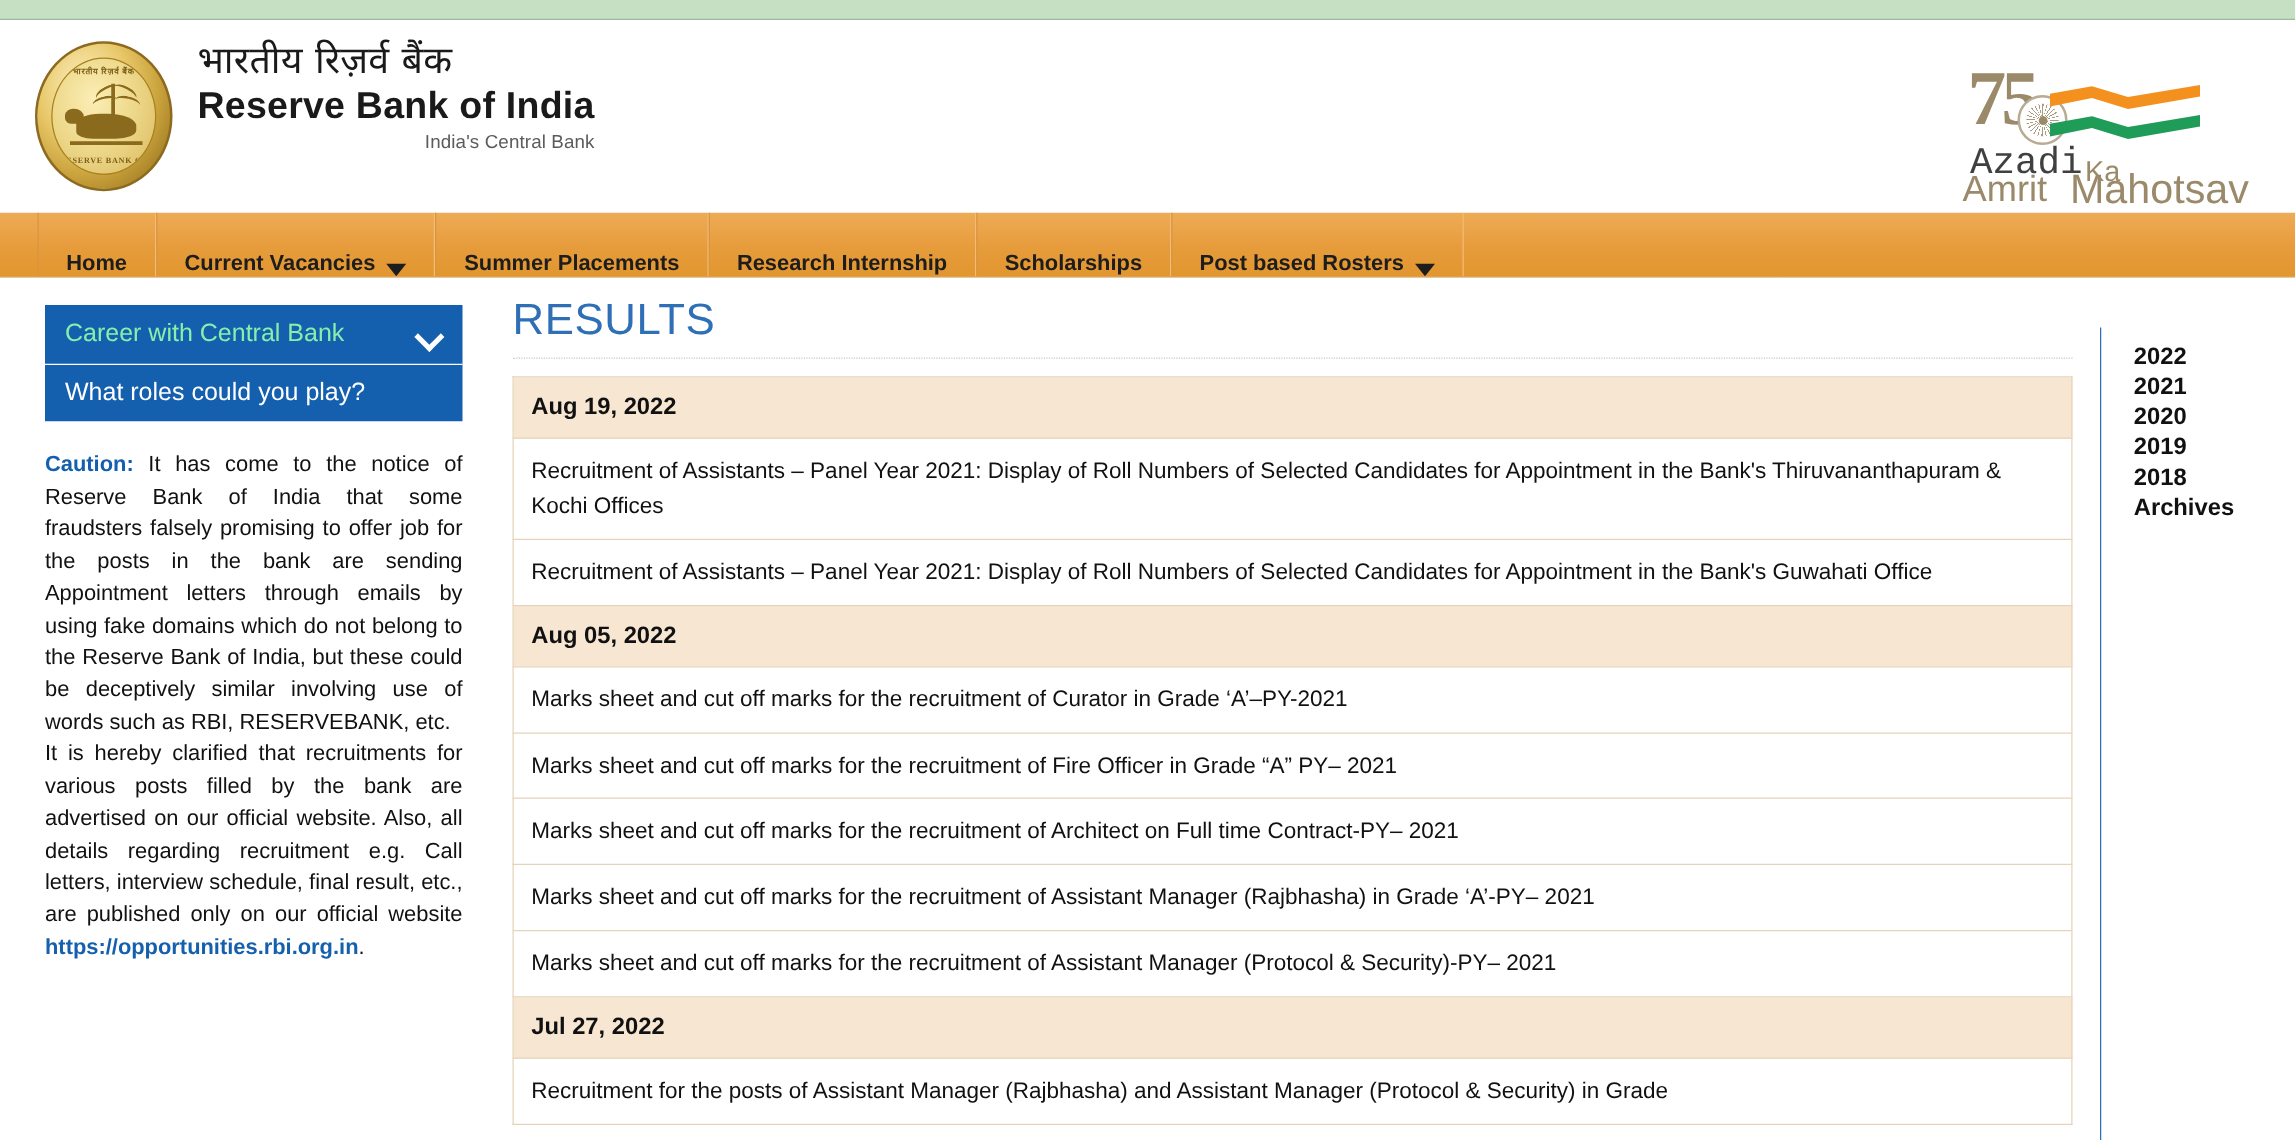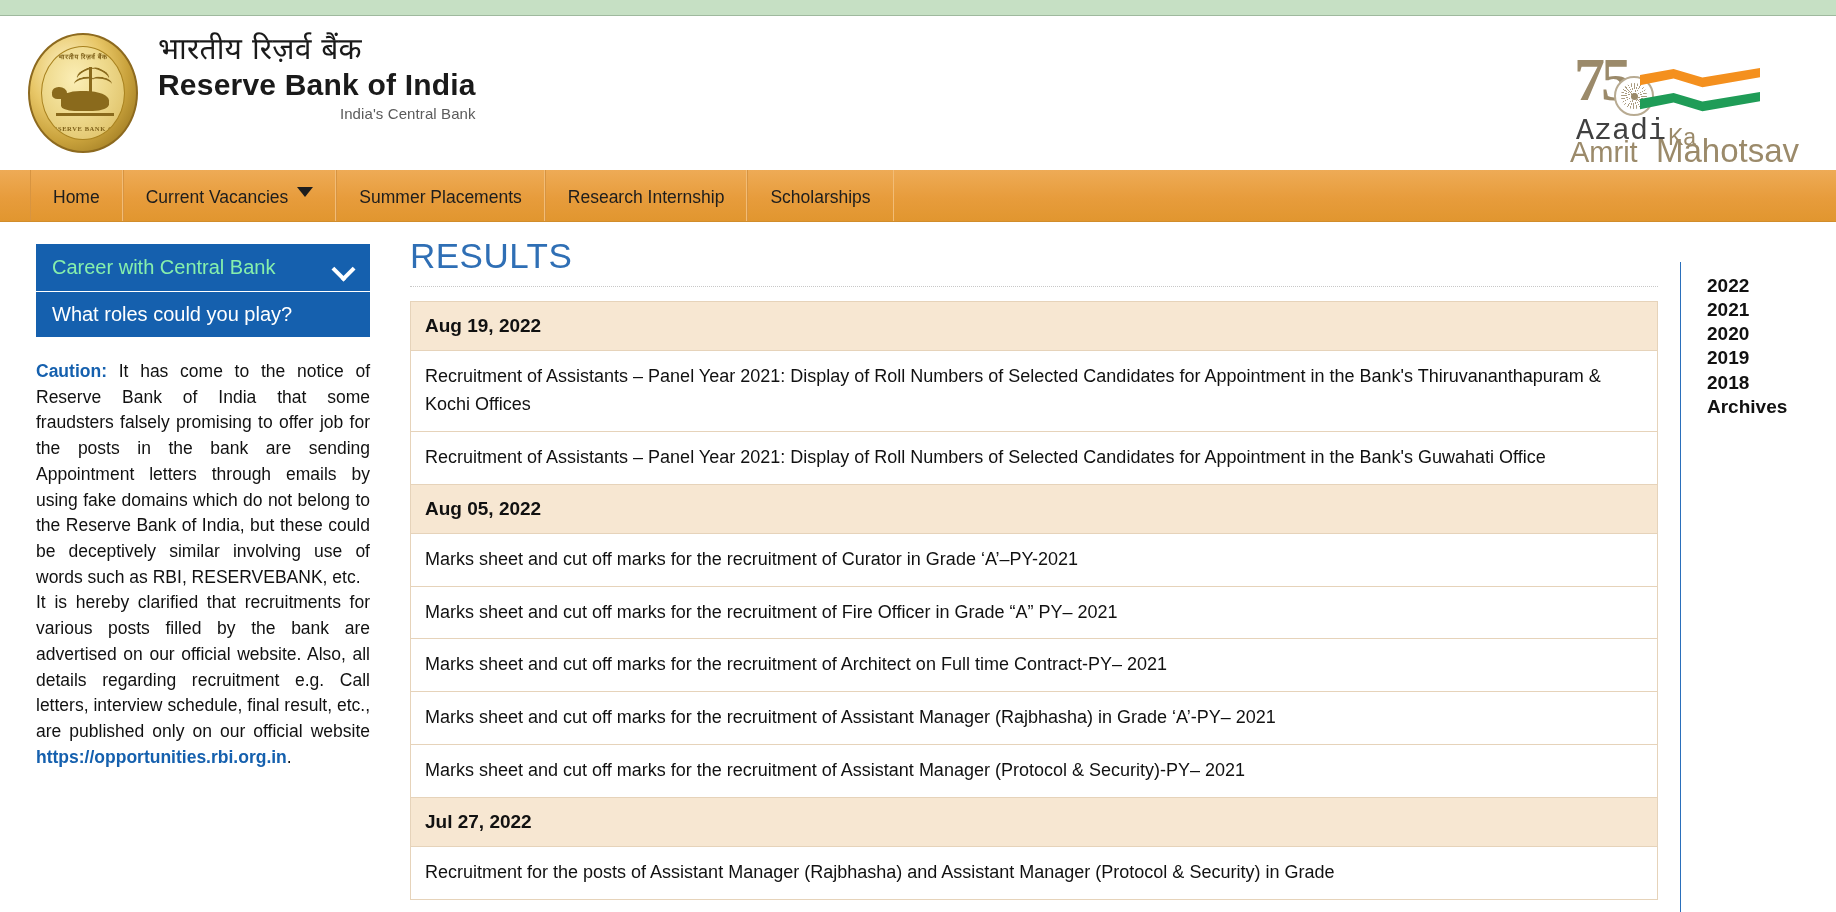--- a/index.html
+++ b/index.html
@@ -214,25 +214,25 @@
   .navbar {
     height: 52px;
     background: linear-gradient(180deg, #eeab56 0%, #e79c3c 55%, #e1962f 100%);
     display: flex;
     align-items: stretch;
     padding-left: 30px;
     border-bottom: 1px solid #d18d2c;
   }
   .nav-item {
     display: flex;
-    align-items: flex-start;
+    align-items: flex-end;
     gap: 9px;
-    padding: 17px 22px;
+    padding: 0 22px;
     font-size: 17.5px;
-    font-weight: normal;
+    font-weight: bold;
     color: #1d1d1d;
     border-left: 1px solid #d79441;
     border-right: 1px solid #f2bc76;
     cursor: pointer;
     white-space: nowrap;
   }
   .nav-item:first-child { border-left: 1px solid #d79441; }
   .caret-down {
     width: 0; height: 0;
     border-left: 8px solid transparent;
@@ -414,20 +414,24 @@
   </div>
   <div class="nav-item">
     <span>Summer Placements</span>
   </div>
   <div class="nav-item">
     <span>Research Internship</span>
   </div>
   <div class="nav-item">
     <span>Scholarships</span>
   </div>
+  <div class="nav-item">
+    <span>Post based Rosters</span>
+    <span class="caret-down"></span>
+  </div>
 </div>
 
 <div class="page">
 
   <aside class="sidebar">
     <div class="side-menu">
       <div class="side-menu-head">
         <span>Career with Central Bank</span>
         <span class="chev"></span>
       </div>

